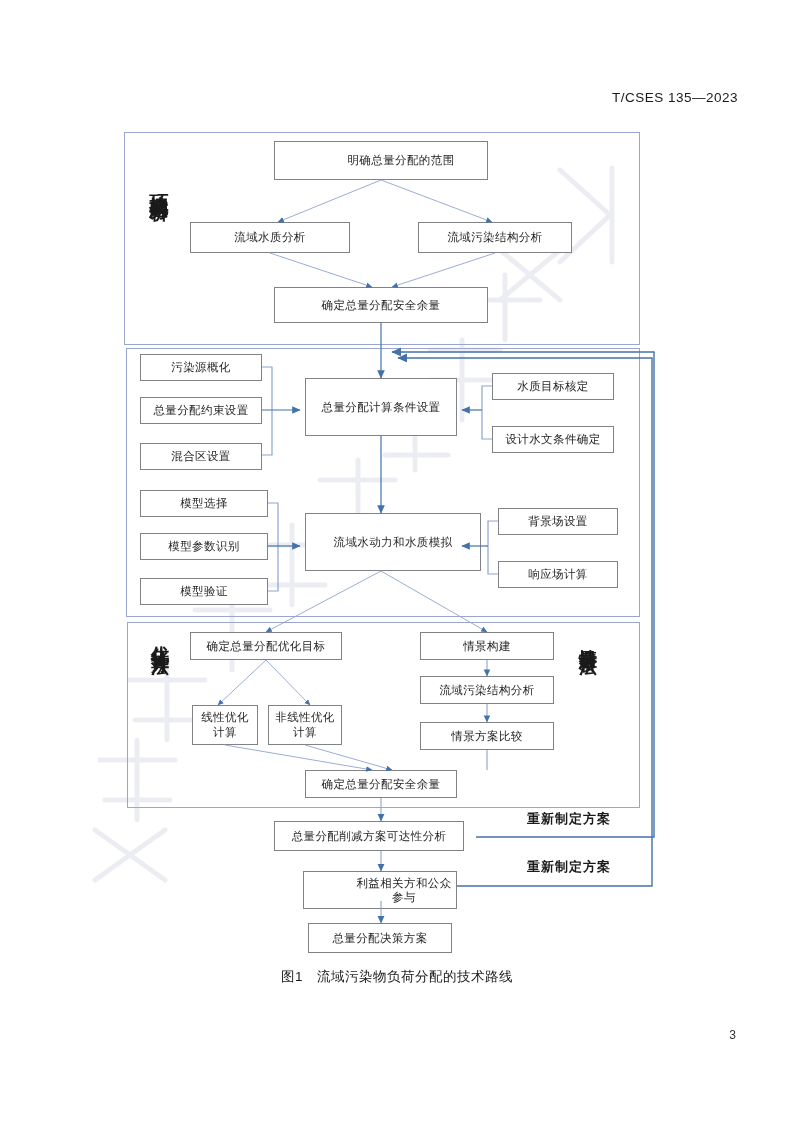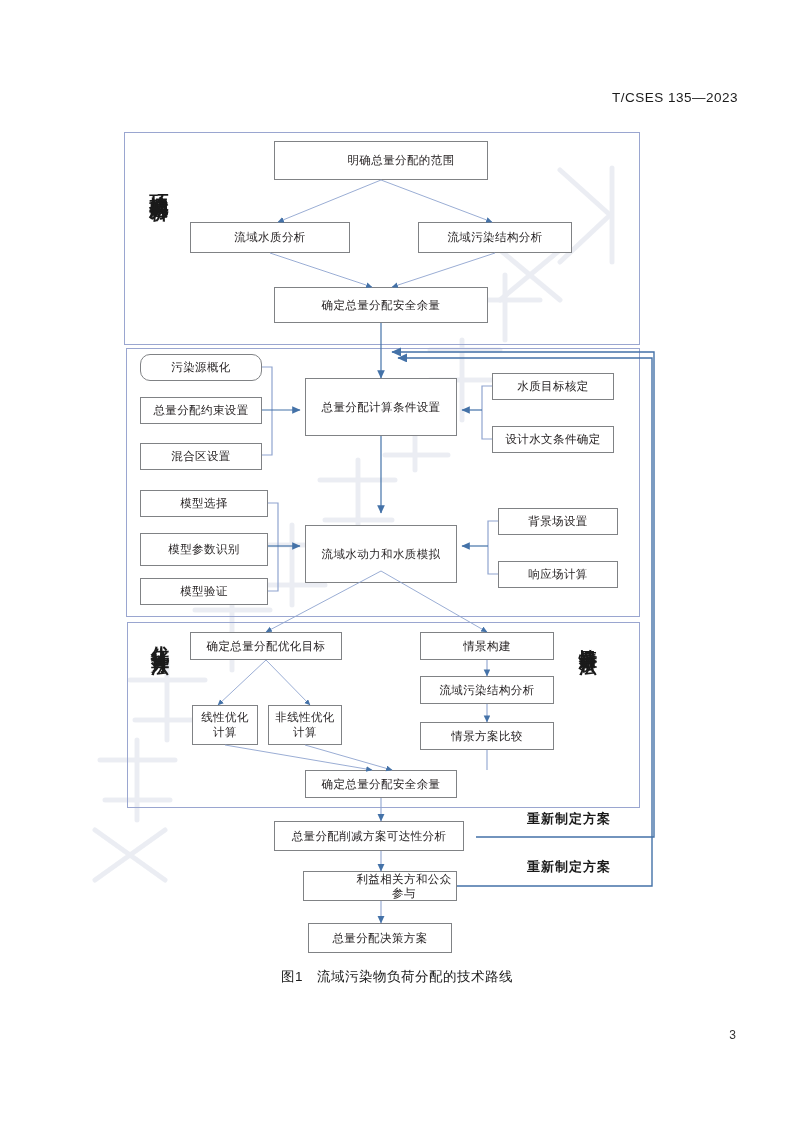--- a/index.html
+++ b/index.html
@@ -70,31 +70,31 @@
   <div class="panel" style="left:124px;top:132px;width:514px;height:211px;"></div>
   <div class="vlabel" style="left:146px;top:178px;">环境问题分析</div>
 
   <div class="box" style="left:274px;top:141px;width:214px;height:39px;padding-left:40px;">明确总量分配的范围</div>
   <div class="box" style="left:190px;top:222px;width:160px;height:31px;">流域水质分析</div>
   <div class="box" style="left:418px;top:222px;width:154px;height:31px;">流域污染结构分析</div>
   <div class="box" style="left:274px;top:287px;width:214px;height:36px;">确定总量分配安全余量</div>
 
   <div class="panel" style="left:126px;top:348px;width:512px;height:267px;"></div>
 
-  <div class="box" style="left:140px;top:354px;width:122px;height:27px;border-radius:10px;">污染源概化</div>
+  <div class="box" style="left:140px;top:354px;width:122px;height:27px;">污染源概化</div>
   <div class="box" style="left:140px;top:397px;width:122px;height:27px;">总量分配约束设置</div>
   <div class="box" style="left:140px;top:443px;width:122px;height:27px;">混合区设置</div>
   <div class="box" style="left:305px;top:378px;width:152px;height:58px;">总量分配计算条件设置</div>
   <div class="box" style="left:492px;top:373px;width:122px;height:27px;">水质目标核定</div>
   <div class="box" style="left:492px;top:426px;width:122px;height:27px;">设计水文条件确定</div>
 
   <div class="box" style="left:140px;top:490px;width:128px;height:27px;">模型选择</div>
-  <div class="box" style="left:140px;top:533px;width:128px;height:33px;">模型参数识别</div>
+  <div class="box" style="left:140px;top:533px;width:128px;height:27px;">模型参数识别</div>
   <div class="box" style="left:140px;top:578px;width:128px;height:27px;">模型验证</div>
-  <div class="box" style="left:305px;top:513px;width:152px;height:58px;margin-top:12px;">流域水动力和水质模拟</div>
+  <div class="box" style="left:305px;top:513px;width:176px;height:58px;">流域水动力和水质模拟</div>
   <div class="box" style="left:498px;top:508px;width:120px;height:27px;">背景场设置</div>
   <div class="box" style="left:498px;top:561px;width:120px;height:27px;">响应场计算</div>
 
   <div class="panel" style="left:127px;top:622px;width:511px;height:184px;"></div>
   <div class="vlabel" style="left:148px;top:632px;font-size:18px;">优化计算方法</div>
   <div class="vlabel" style="left:576px;top:634px;font-size:18px;">情景分析法</div>
 
   <div class="box" style="left:190px;top:632px;width:152px;height:28px;">确定总量分配优化目标</div>
 
   <div class="box two" style="left:192px;top:705px;width:66px;height:40px;flex-direction:column;">
@@ -106,21 +106,21 @@
     <span>计算</span>
   </div>
 
   <div class="box" style="left:420px;top:632px;width:134px;height:28px;">情景构建</div>
   <div class="box" style="left:420px;top:676px;width:134px;height:28px;">流域污染结构分析</div>
   <div class="box" style="left:420px;top:722px;width:134px;height:28px;">情景方案比较</div>
 
   <div class="box" style="left:305px;top:770px;width:152px;height:28px;">确定总量分配安全余量</div>
 
   <div class="box" style="left:274px;top:821px;width:190px;height:30px;">总量分配削减方案可达性分析</div>
-  <div class="box" style="left:303px;top:871px;width:154px;height:30px;padding-left:48px;">利益相关方和公众参与</div>
+  <div class="box" style="left:303px;top:871px;width:154px;height:38px;padding-left:48px;">利益相关方和公众参与</div>
   <div class="box" style="left:308px;top:923px;width:144px;height:30px;">总量分配决策方案</div>
 
   <div class="fbtext" style="left:527px;top:810px;">重新制定方案</div>
   <div class="fbtext" style="left:527px;top:858px;">重新制定方案</div>
 
   <svg class="lines" viewBox="0 0 794 1123">
     <defs>
       <marker id="ah" markerWidth="9" markerHeight="9" refX="6.5" refY="3.2" orient="auto">
         <path d="M0,0 L7,3.2 L0,6.4 z" fill="#4472a8"></path>
       </marker>

